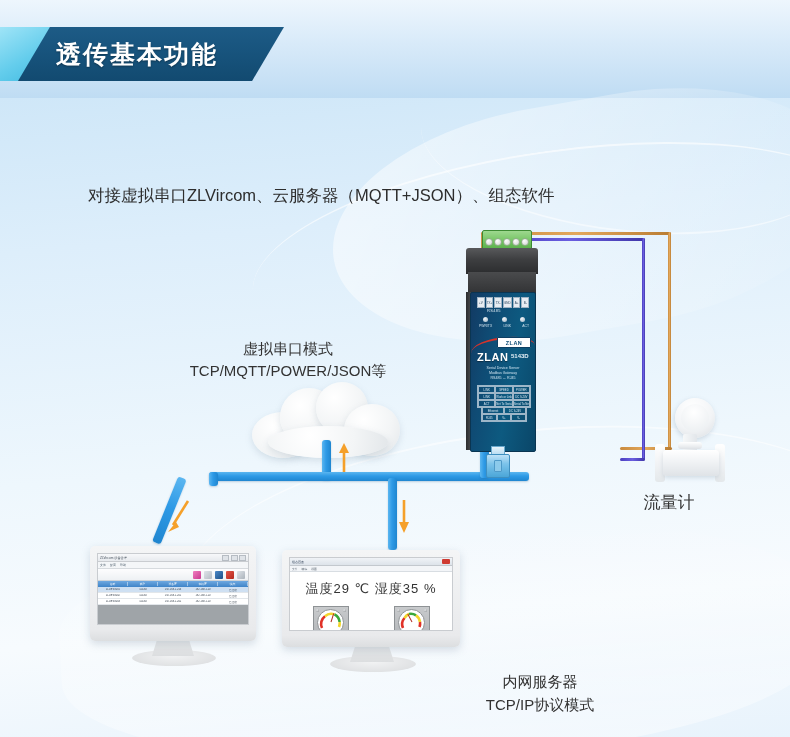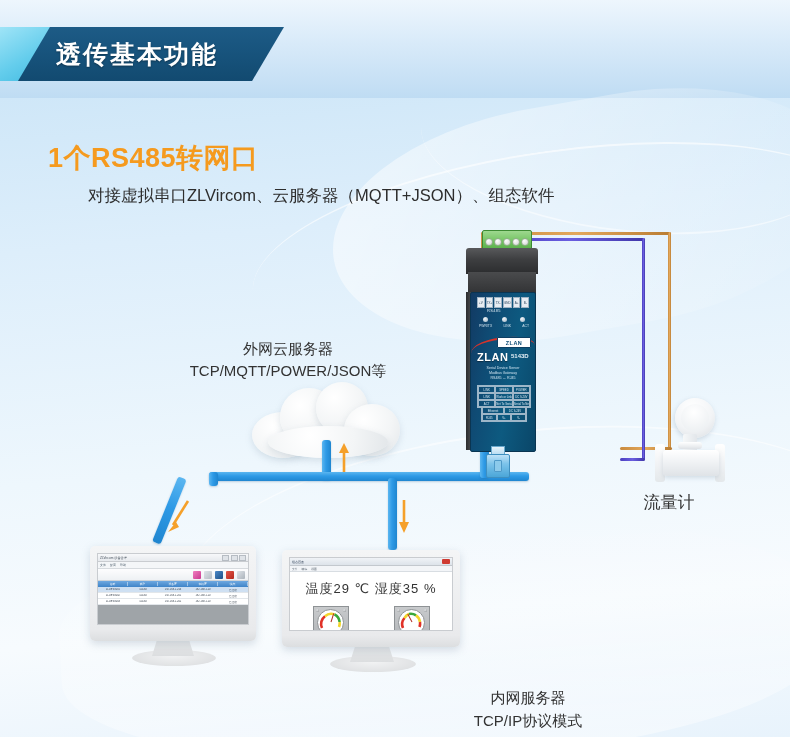--- a/index.html
+++ b/index.html
@@ -65,21 +65,21 @@
   .h-desc{
     position:absolute;left:48px;top:182px;width:470px;
     color:#2d2d2d;font-size:16.5px;line-height:26px;margin-left:40px;
   }
 
   
   .lbl{position:absolute;color:#333;font-size:15px;line-height:22px;text-align:center;white-space:nowrap;}
   .lbl-cloud{left:148px;top:338px;width:280px;}
   .lbl-flow{left:604px;top:492px;width:130px;font-size:17px;}
   .lbl-left-pc{left:22px;top:670px;width:230px;text-align:left;line-height:23px;}
-  .lbl-right-pc{left:428px;top:670px;width:200px;text-align:center;line-height:23px;margin-top:16px;}
+  .lbl-right-pc{left:440px;top:670px;width:200px;text-align:center;line-height:23px;}
 
   
   .cloud{position:absolute;left:252px;top:382px;width:148px;height:76px;}
   .cloud i{position:absolute;background:
       radial-gradient(circle at 35% 30%,#ffffff 0%,#f3f5f6 55%,#e2e6e9 100%);
       border-radius:50%;box-shadow:0 3px 7px rgba(120,140,160,.22);}
   .c1{left:0;top:30px;width:62px;height:46px;}
   .c2{left:28px;top:6px;width:58px;height:58px;}
   .c3{left:64px;top:0px;width:52px;height:52px;}
   .c4{left:92px;top:22px;width:56px;height:52px;}
@@ -247,27 +247,26 @@
   <div class="swoosh sw3"></div>
   <div class="swoosh sw4"></div>
 
   <div class="banner-wrap">
     <div class="banner-accent"></div>
     <div class="banner-main">
       <div class="banner-title">透传基本功能</div>
     </div>
   </div>
 
-  <div class="h-main">1个RS485转网口</div>
   <div class="h-desc">
     <span>对接虚拟串口ZLVircom、云服务器（MQTT+JSON）、组态软件</span><br>
   </div>
 
   <div class="lbl lbl-cloud">
-    <div>外网云服务器</div>
+    <div>虚拟串口模式</div>
     <div>TCP/MQTT/POWER/JSON等</div>
   </div>
 
   <div class="cloud">
     <i class="c1"></i>
       <i class="c2"></i>
       <i class="c3"></i>
       <i class="c4"></i>
       <i class="c5"></i>
   </div>

